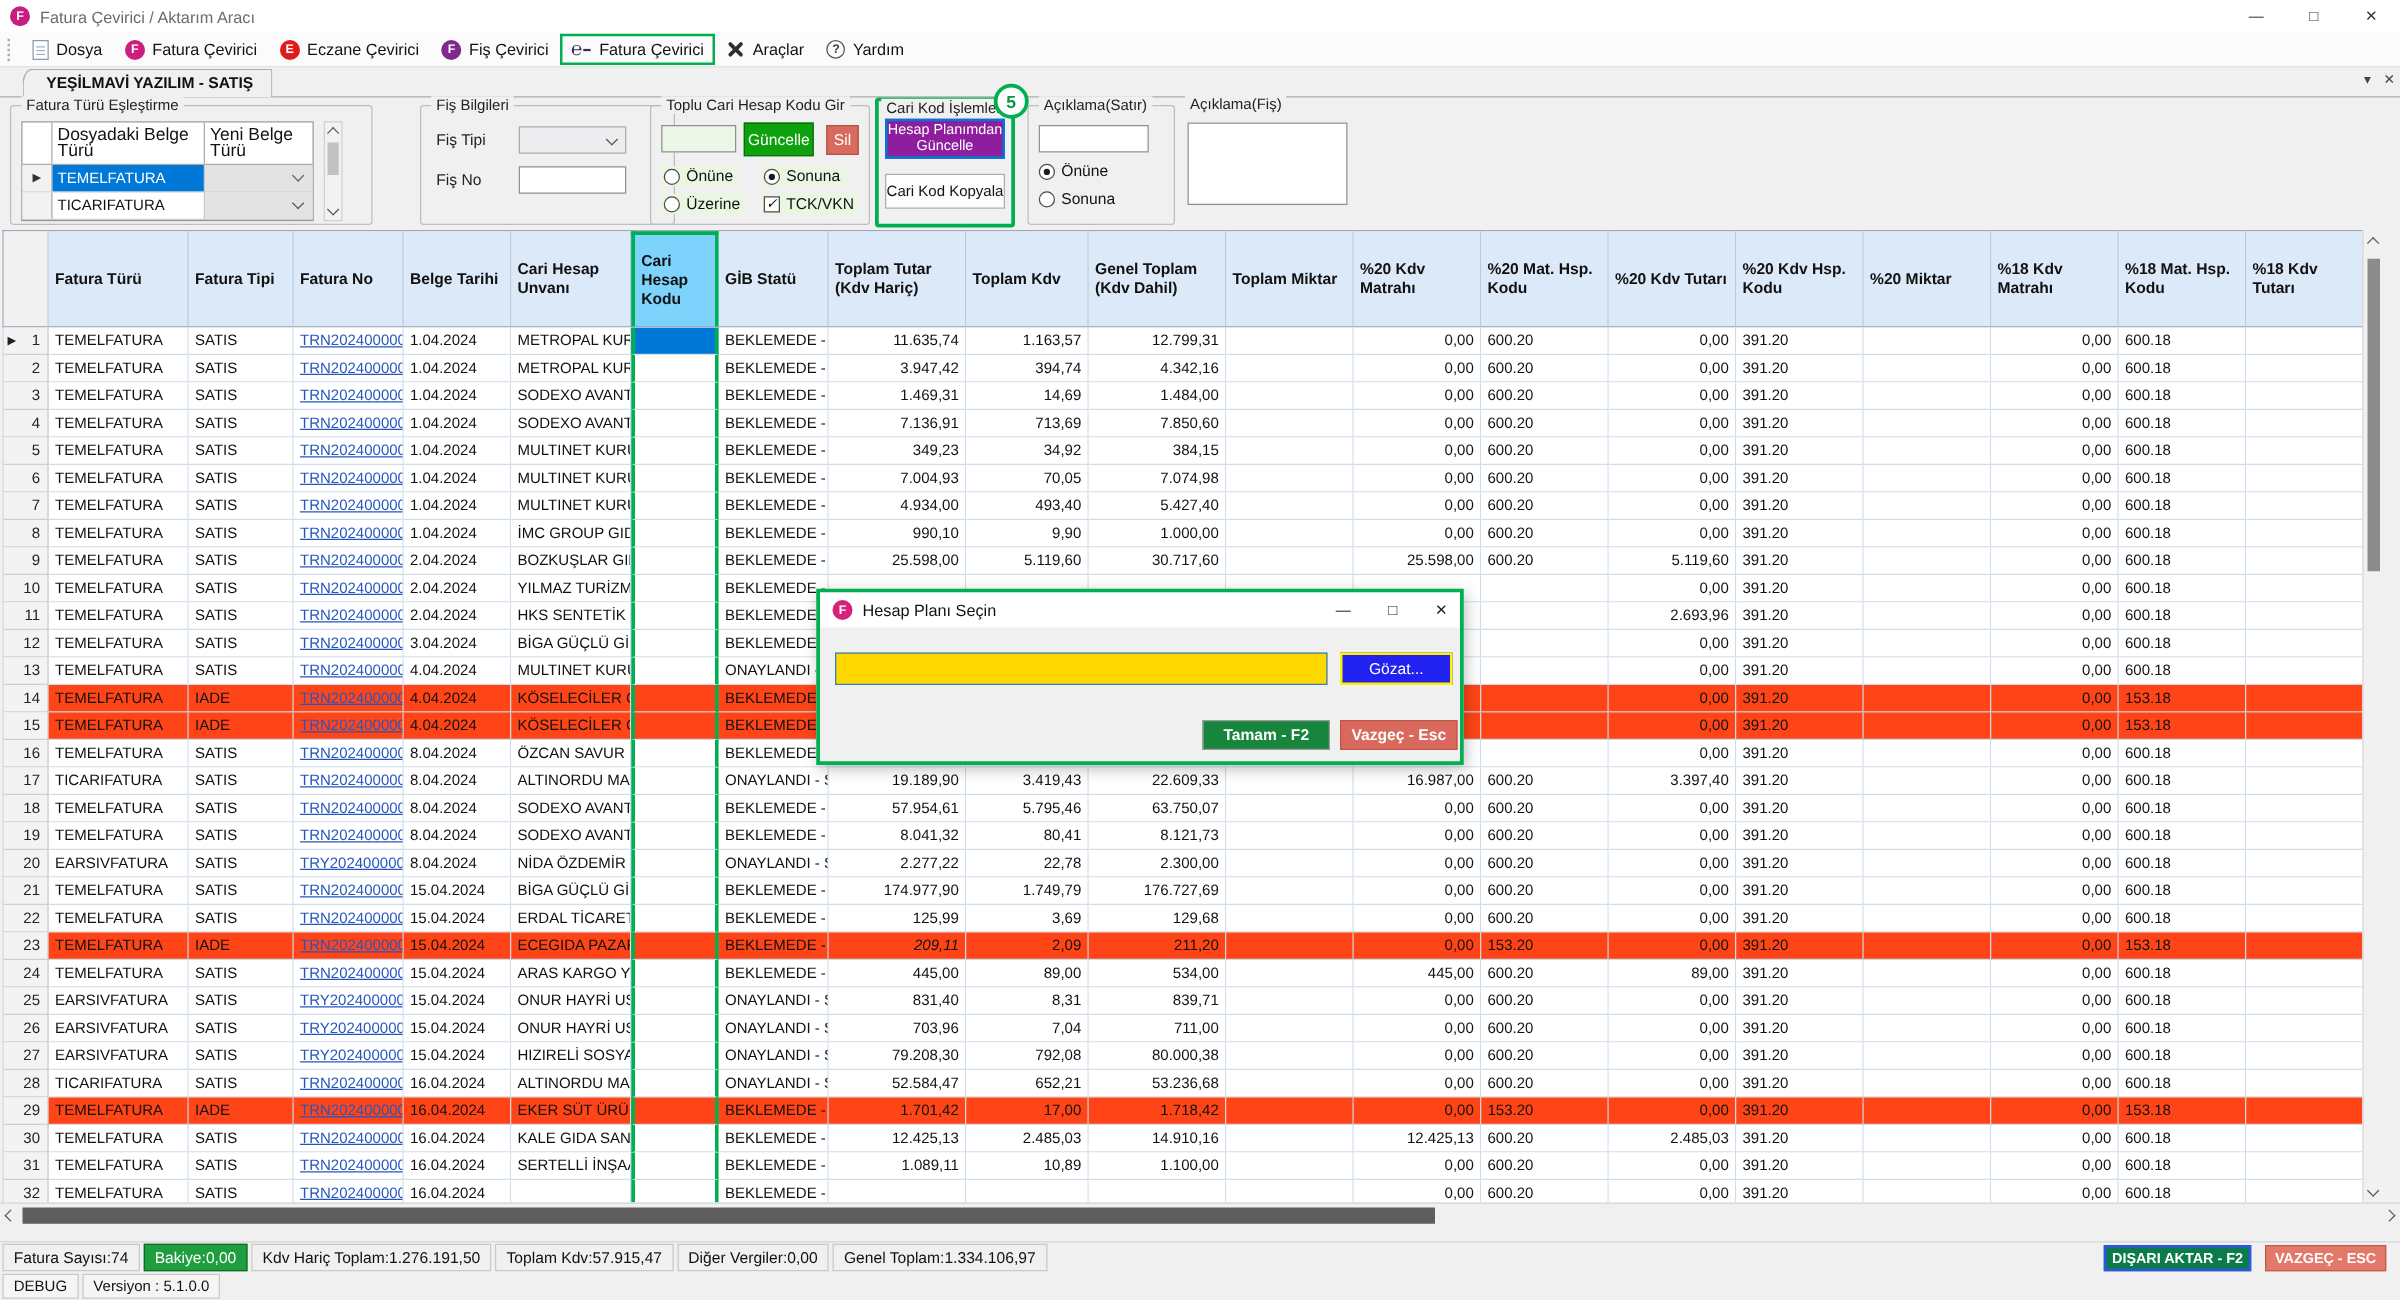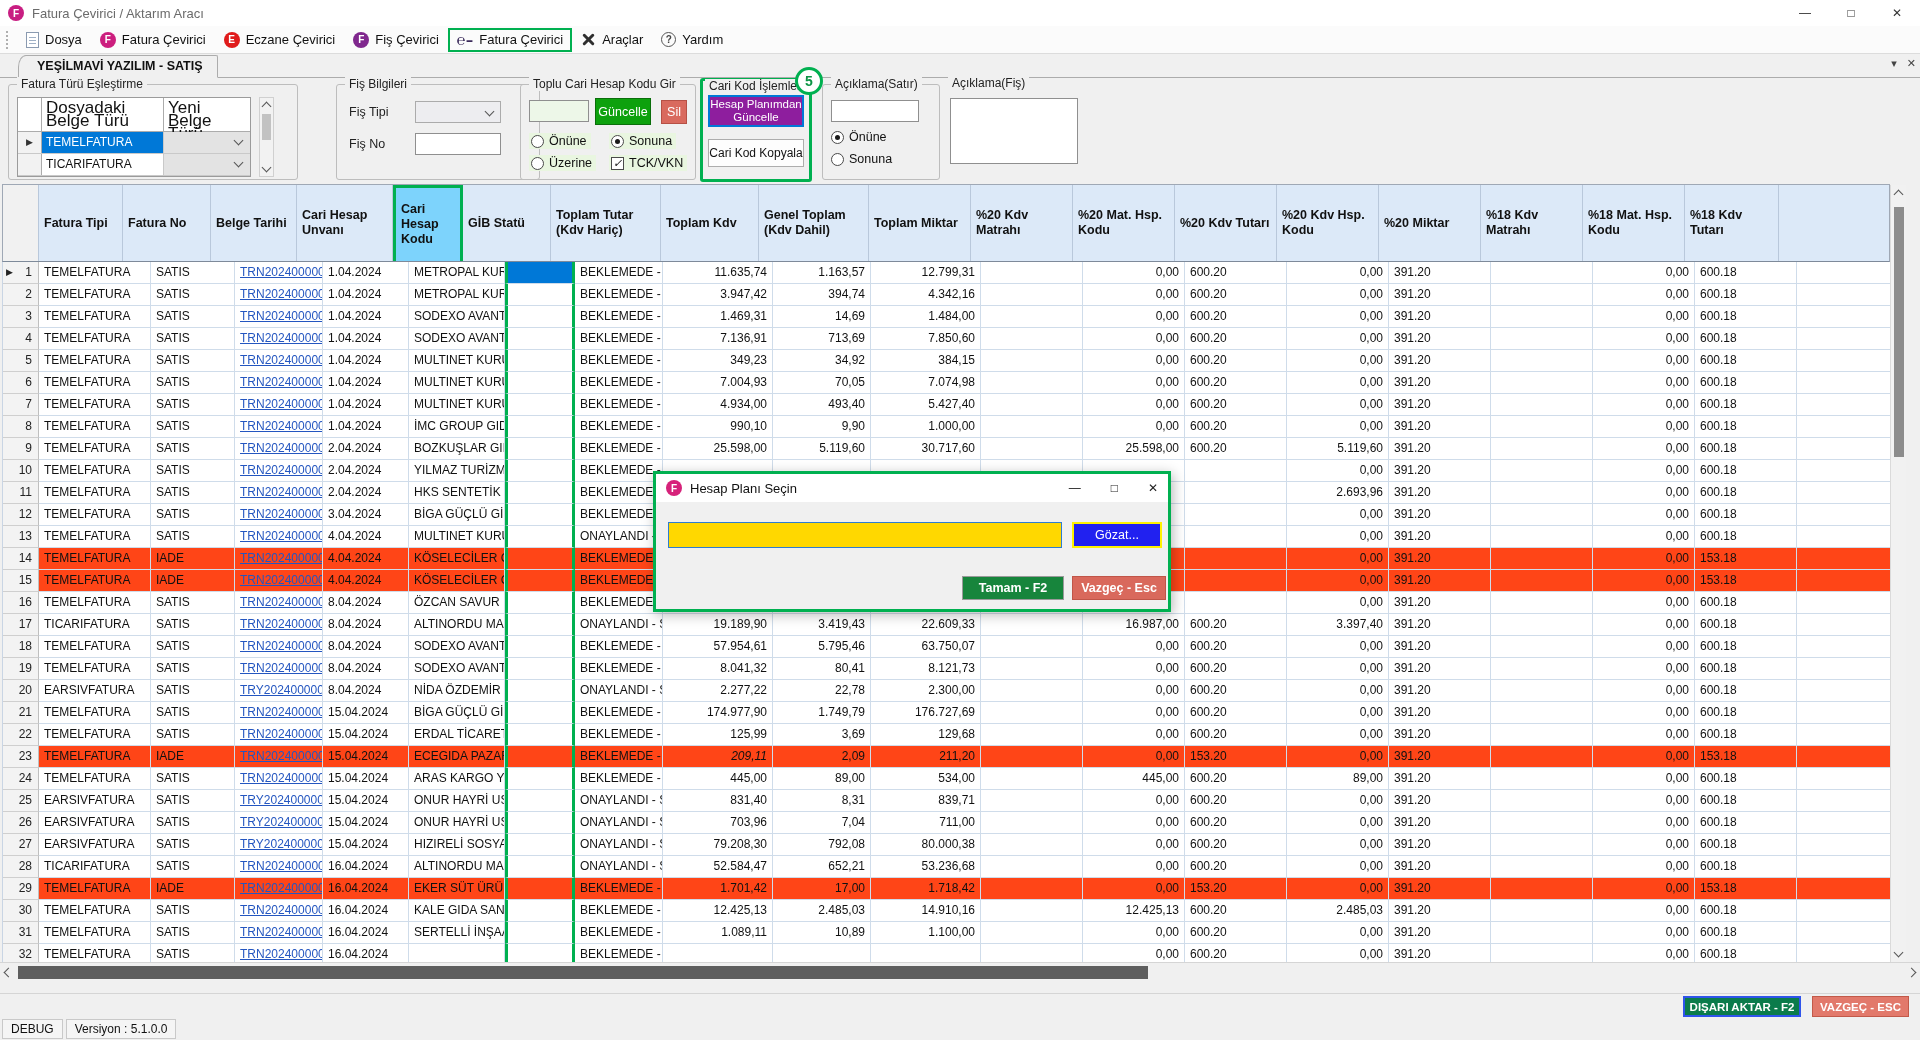--- a/index.html
+++ b/index.html
@@ -33,21 +33,21 @@
   .tab { position:absolute; left:18px; bottom:-1px; height:23px; background:#F0F0F0; border:1px solid #ACACAC; border-bottom:1px solid #F0F0F0; border-top-left-radius:8px 12px; border-top-right-radius:2px; padding:0 14px 0 18px; font-weight:bold; font-size:12.5px; line-height:21px; }
   .tsr { position:absolute; right:4px; top:3px; display:flex; gap:10px; color:#444; font-size:11px; }
 
   
   .panel { position:absolute; top:78px; left:0; width:1920px; height:106px; }
   .group { position:absolute; border:1px solid #BDBDBD; border-radius:3px; }
   .gtitle { position:absolute; top:-8px; left:8px; background:#F0F0F0; padding:0 4px; font-size:12px; color:#222; white-space:nowrap; }
 
   .mg { position:absolute; left:8px; top:12px; width:234px; border:1px solid #9B9B9B; background:#fff; }
   .mg-h { display:flex; height:34px; border-bottom:1px solid #ACACAC; }
-  .mg-h div { font-size:17px; line-height:13px; padding:3px 4px; border-right:1px solid #ACACAC; }
+  .mg-h div { font-size:14px; line-height:13px; padding:3px 4px; border-right:1px solid #ACACAC; }
   .mg-row { display:flex; height:22px; border-bottom:1px solid #C9C9C9; }
   .mg-sel { width:24px; border-right:1px solid #ACACAC; background:#F2F2F2; font-size:9px; color:#333; text-align:center; line-height:21px; flex:none; }
   .mg-val { width:122px; font-size:12px; line-height:21px; padding:0 4px; border-right:1px solid #C9C9C9; white-space:nowrap; overflow:hidden; flex:none; }
   .mg-val.on { background:#0078D7; color:#fff; }
   .mg-dd { width:86px; background:#E3E3E3; position:relative; flex:none; }
   .chev { width:7px; height:7px; border-right:1.6px solid #555; border-bottom:1.6px solid #555; transform:rotate(45deg); display:inline-block; }
   .chev.up { transform:rotate(-135deg); }
   .mg-dd .chev { position:absolute; right:8px; top:5px; }
   .mini-sb { position:absolute; left:250px; top:12px; width:15px; height:80px; background:#F2F2F2; border:1px solid #D0D0D0; }
   .mini-sb .chev { position:absolute; left:3px; }
@@ -268,20 +268,23 @@
   </div>
 
   <div class="group" style="left:948px;top:6px;width:170px;height:96px;border:none">
     <span class="gtitle" style="left:0">Açıklama(Fiş)</span>
     <textarea class="tarea" style="left: 2px; top: 14px; width: 128px; height: 66px;"></textarea>
   </div>
 </div>
 
 <div class="ghead">
     <div class="hcell nh" style="width: 36px;"></div>
+    <div class="hcell" style="width: 112px;">
+      <span>Fatura Türü</span>
+    </div>
     <div class="hcell" style="width: 84px;">
       <span>Fatura Tipi</span>
     </div>
     <div class="hcell" style="width: 88px;">
       <span>Fatura No</span>
     </div>
     <div class="hcell" style="width: 86px;">
       <span>Belge Tarihi</span>
     </div>
     <div class="hcell" style="width: 96px;">
@@ -1138,20 +1141,28 @@
   <span class="thumb"></span>
   <span class="chev" style="bottom:6px;left:4px;position:absolute"></span>
 </div>
 <div class="hsb">
   <span class="chev" style="left:5px;transform:rotate(135deg)"></span>
   <span class="thumb"></span>
   <span class="chev" style="right:5px;transform:rotate(-45deg)"></span>
 </div>
 
 <div class="statusbar">
+  <div style="display:flex">
+      <div class="seg">Fatura Sayısı:74</div>
+      <div class="seg green">Bakiye:0,00</div>
+      <div class="seg">Kdv Hariç Toplam:1.276.191,50</div>
+      <div class="seg">Toplam Kdv:57.915,47</div>
+      <div class="seg">Diğer Vergiler:0,00</div>
+      <div class="seg">Genel Toplam:1.334.106,97</div>
+    </div>
   <button class="btn btn-export">DIŞARI AKTAR - F2</button>
   <button class="btn btn-vzg">VAZGEÇ - ESC</button>
 </div>
 
 <div class="debugbar">
     <div class="dseg">DEBUG</div>
     <div class="dseg">Versiyon : 5.1.0.0</div>
   </div>
 
 <div class="dialog">

